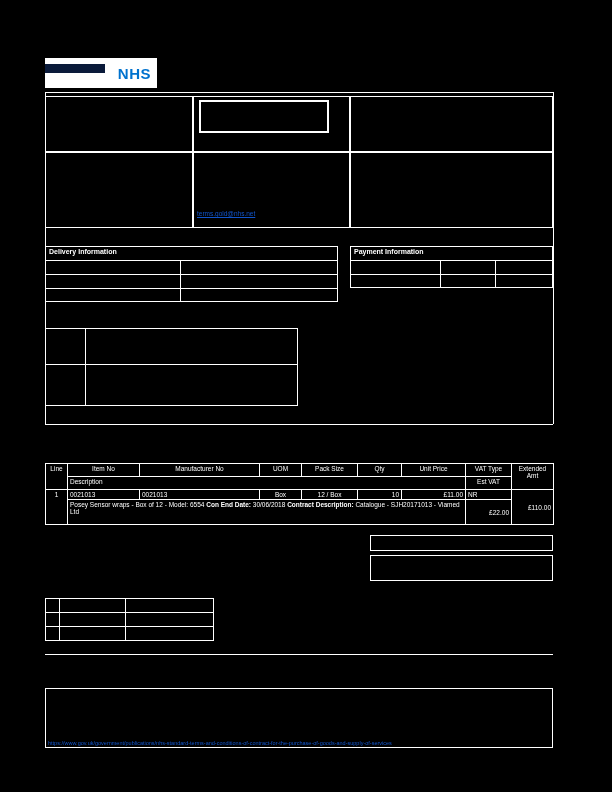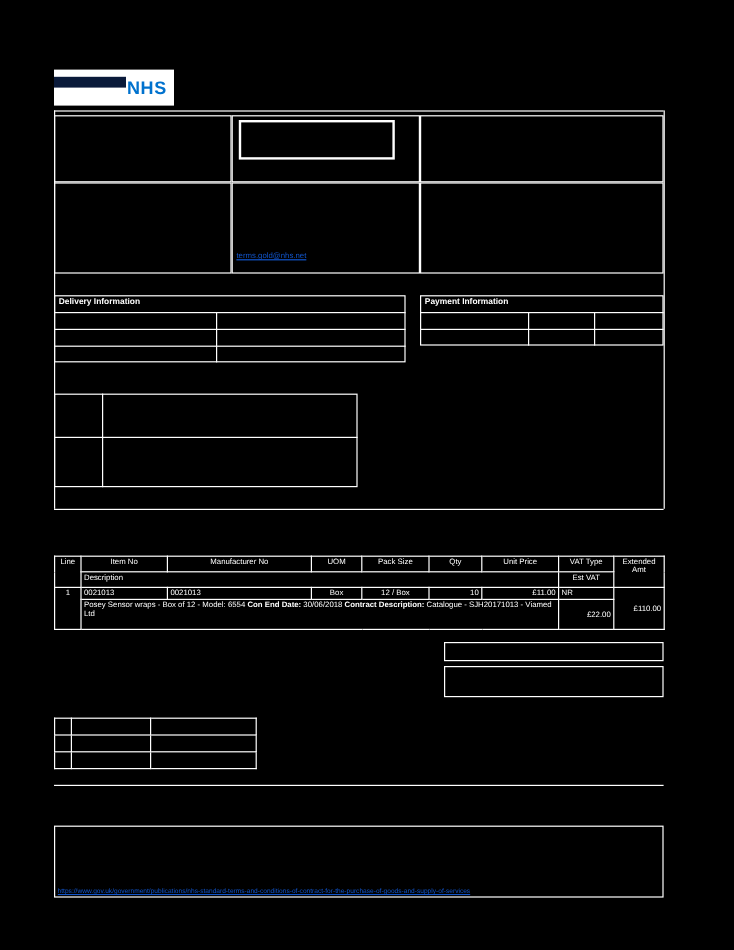--- a/index.html
+++ b/index.html
@@ -28,21 +28,21 @@
     top: 52px;
     width: 518px;
     height: 700px;
   }
 
   
   .nhs-logo {
     position: absolute;
     left: 5px;
     top: 6px;
-    width: 100px;
+    width: 112px;
     height: 30px;
     background: #ffffff;
     display: flex;
     align-items: center;
     justify-content: flex-end;
   }
   .nhs-logo .nhs-text {
     color: #0072CE;
     font-weight: bold;
     font-size: 15px;

